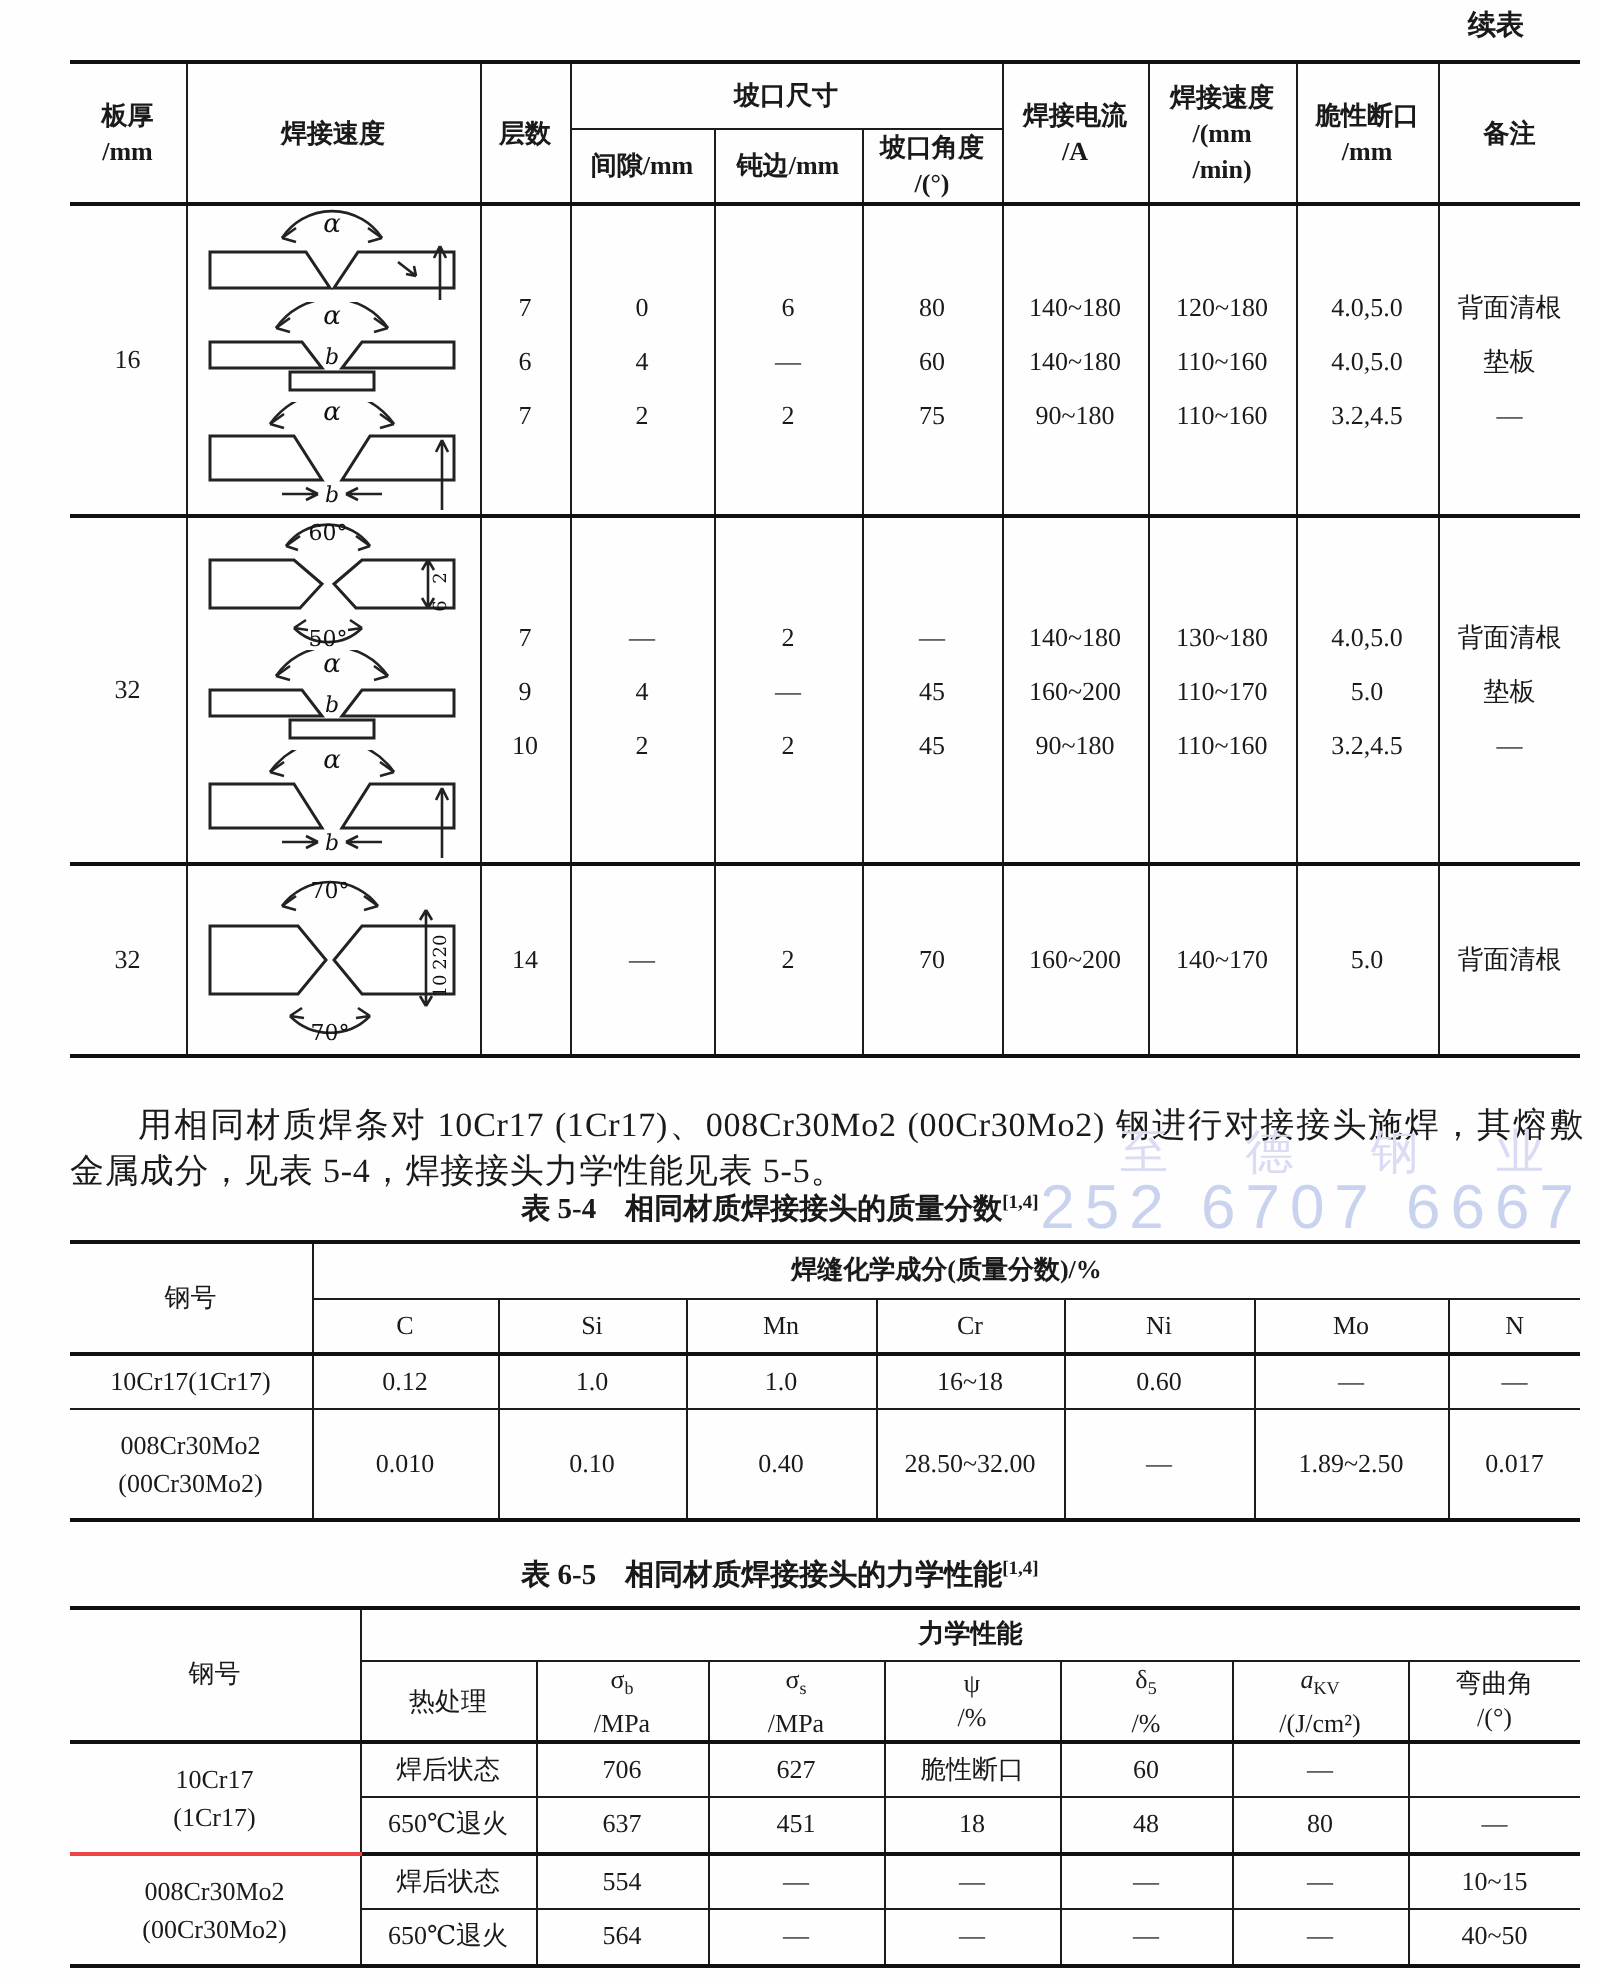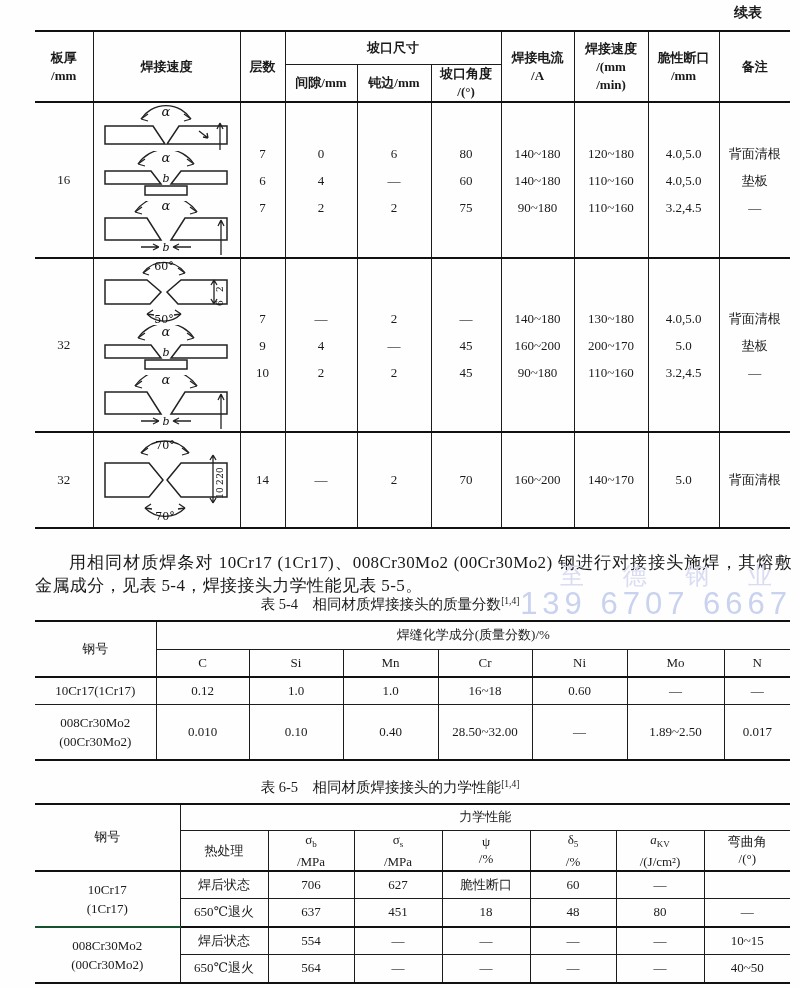--- a/index.html
+++ b/index.html
@@ -28,32 +28,32 @@
   svg .p{fill:#fff;stroke:#222;stroke-width:1.5;}
   svg .s{fill:none;stroke:#222;stroke-width:1.3;}
   svg text{fill:#111;font-family:"DejaVu Serif",serif;}
   svg .lab{font-size:13px;font-style:italic;text-anchor:middle;}
   svg .deg{font-size:11px;font-style:normal;text-anchor:middle;}
   svg .dim{font-size:9px;font-style:normal;text-anchor:middle;}
   
   .para{position:absolute;left:35px;top:534px;width:757px;font-size:17px;
         line-height:23px;text-indent:2em;text-align:justify;letter-spacing:.4px;}
   
-  .cap{position:absolute;left:0;width:780px;text-align:center;font-weight:normal;font-size:14.5px;}
+  .cap{position:absolute;left:0;width:780px;text-align:center;font-weight:bold;font-size:14.5px;}
   .cap .sup{font-size:9.5px;vertical-align:5px;}
   
   .t54{position:absolute;left:35px;top:620px;width:755px;font-size:13px;
        border-top:2.6px solid #111;border-bottom:2.6px solid #111;}
   .t54 tr.g{height:28px;}  .t54 tr.sh{height:28px;}
   .t54 tr.r1{height:27px;} .t54 tr.r2{height:56px;}
   .t55{position:absolute;left:35px;top:803px;width:755px;font-size:13px;
        border-top:2.6px solid #111;border-bottom:2.6px solid #111;}
   .t55 tr.g{height:26px;}  .t55 tr.sh{height:40px;line-height:17px;}
   .t55 tr.r{height:28px;}
-  .bold{font-weight:normal;}
+  .bold{font-weight:bold;}
   .sb{font-size:9px;vertical-align:-3px;}
   .twoline{line-height:19px;}
   
   .wm{position:absolute;text-align:right;font-family:"Liberation Sans","DejaVu Sans",sans-serif;pointer-events:none;}
   .wm1{top:560px;right:12px;font-size:24px;color:#dadcf3;letter-spacing:16px;}
   .wm2{top:586px;right:8px;font-size:31px;color:#c9d2ee;letter-spacing:5px;}
 </style>
 </head>
 <body>
 
@@ -268,21 +268,21 @@
       <td class="vl">
           <div class="stack">
         <div>140~180</div>
         <div>160~200</div>
         <div>90~180</div>
           </div>
         </td>
       <td class="vl">
           <div class="stack">
         <div>130~180</div>
-        <div>200~170</div>
+        <div>110~170</div>
         <div>110~160</div>
           </div>
         </td>
       <td class="vl">
           <div class="stack">
         <div>4.0,5.0</div>
         <div>5.0</div>
         <div>3.2,4.5</div>
           </div>
         </td>
@@ -427,21 +427,21 @@
         <div>/(J/cm²)</div>
       </th>
       <th class="vl hbb">
         <div>弯曲角</div>
         <div>/(°)</div>
       </th>
     </tr>
   </thead>
   <tbody>
     <tr class="r" style="border-bottom:1.3px solid #1c1c1c">
-      <td rowspan="2" class="twoline" style="border-bottom:2px solid #14532d">
+      <td rowspan="2" class="twoline" style="border-bottom:2px solid #ef4444">
         <div>10Cr17</div>
         <div>(1Cr17)</div>
       </td>
       <td class="vl">焊后状态</td>
       <td class="vl">706</td>
       <td class="vl">627</td>
       <td class="vl">脆性断口</td>
       <td class="vl">60</td>
       <td class="vl">—</td>
       <td class="vl"></td>
@@ -474,13 +474,13 @@
       <td class="vl">—</td>
       <td class="vl">—</td>
       <td class="vl">—</td>
       <td class="vl">—</td>
       <td class="vl">40~50</td>
     </tr>
   </tbody>
 </table>
 
 <div class="wm wm1">至 德 钢 业</div>
-<div class="wm wm2">139 6707 6667</div>
+<div class="wm wm2">252 6707 6667</div>
 
 </body></html>

